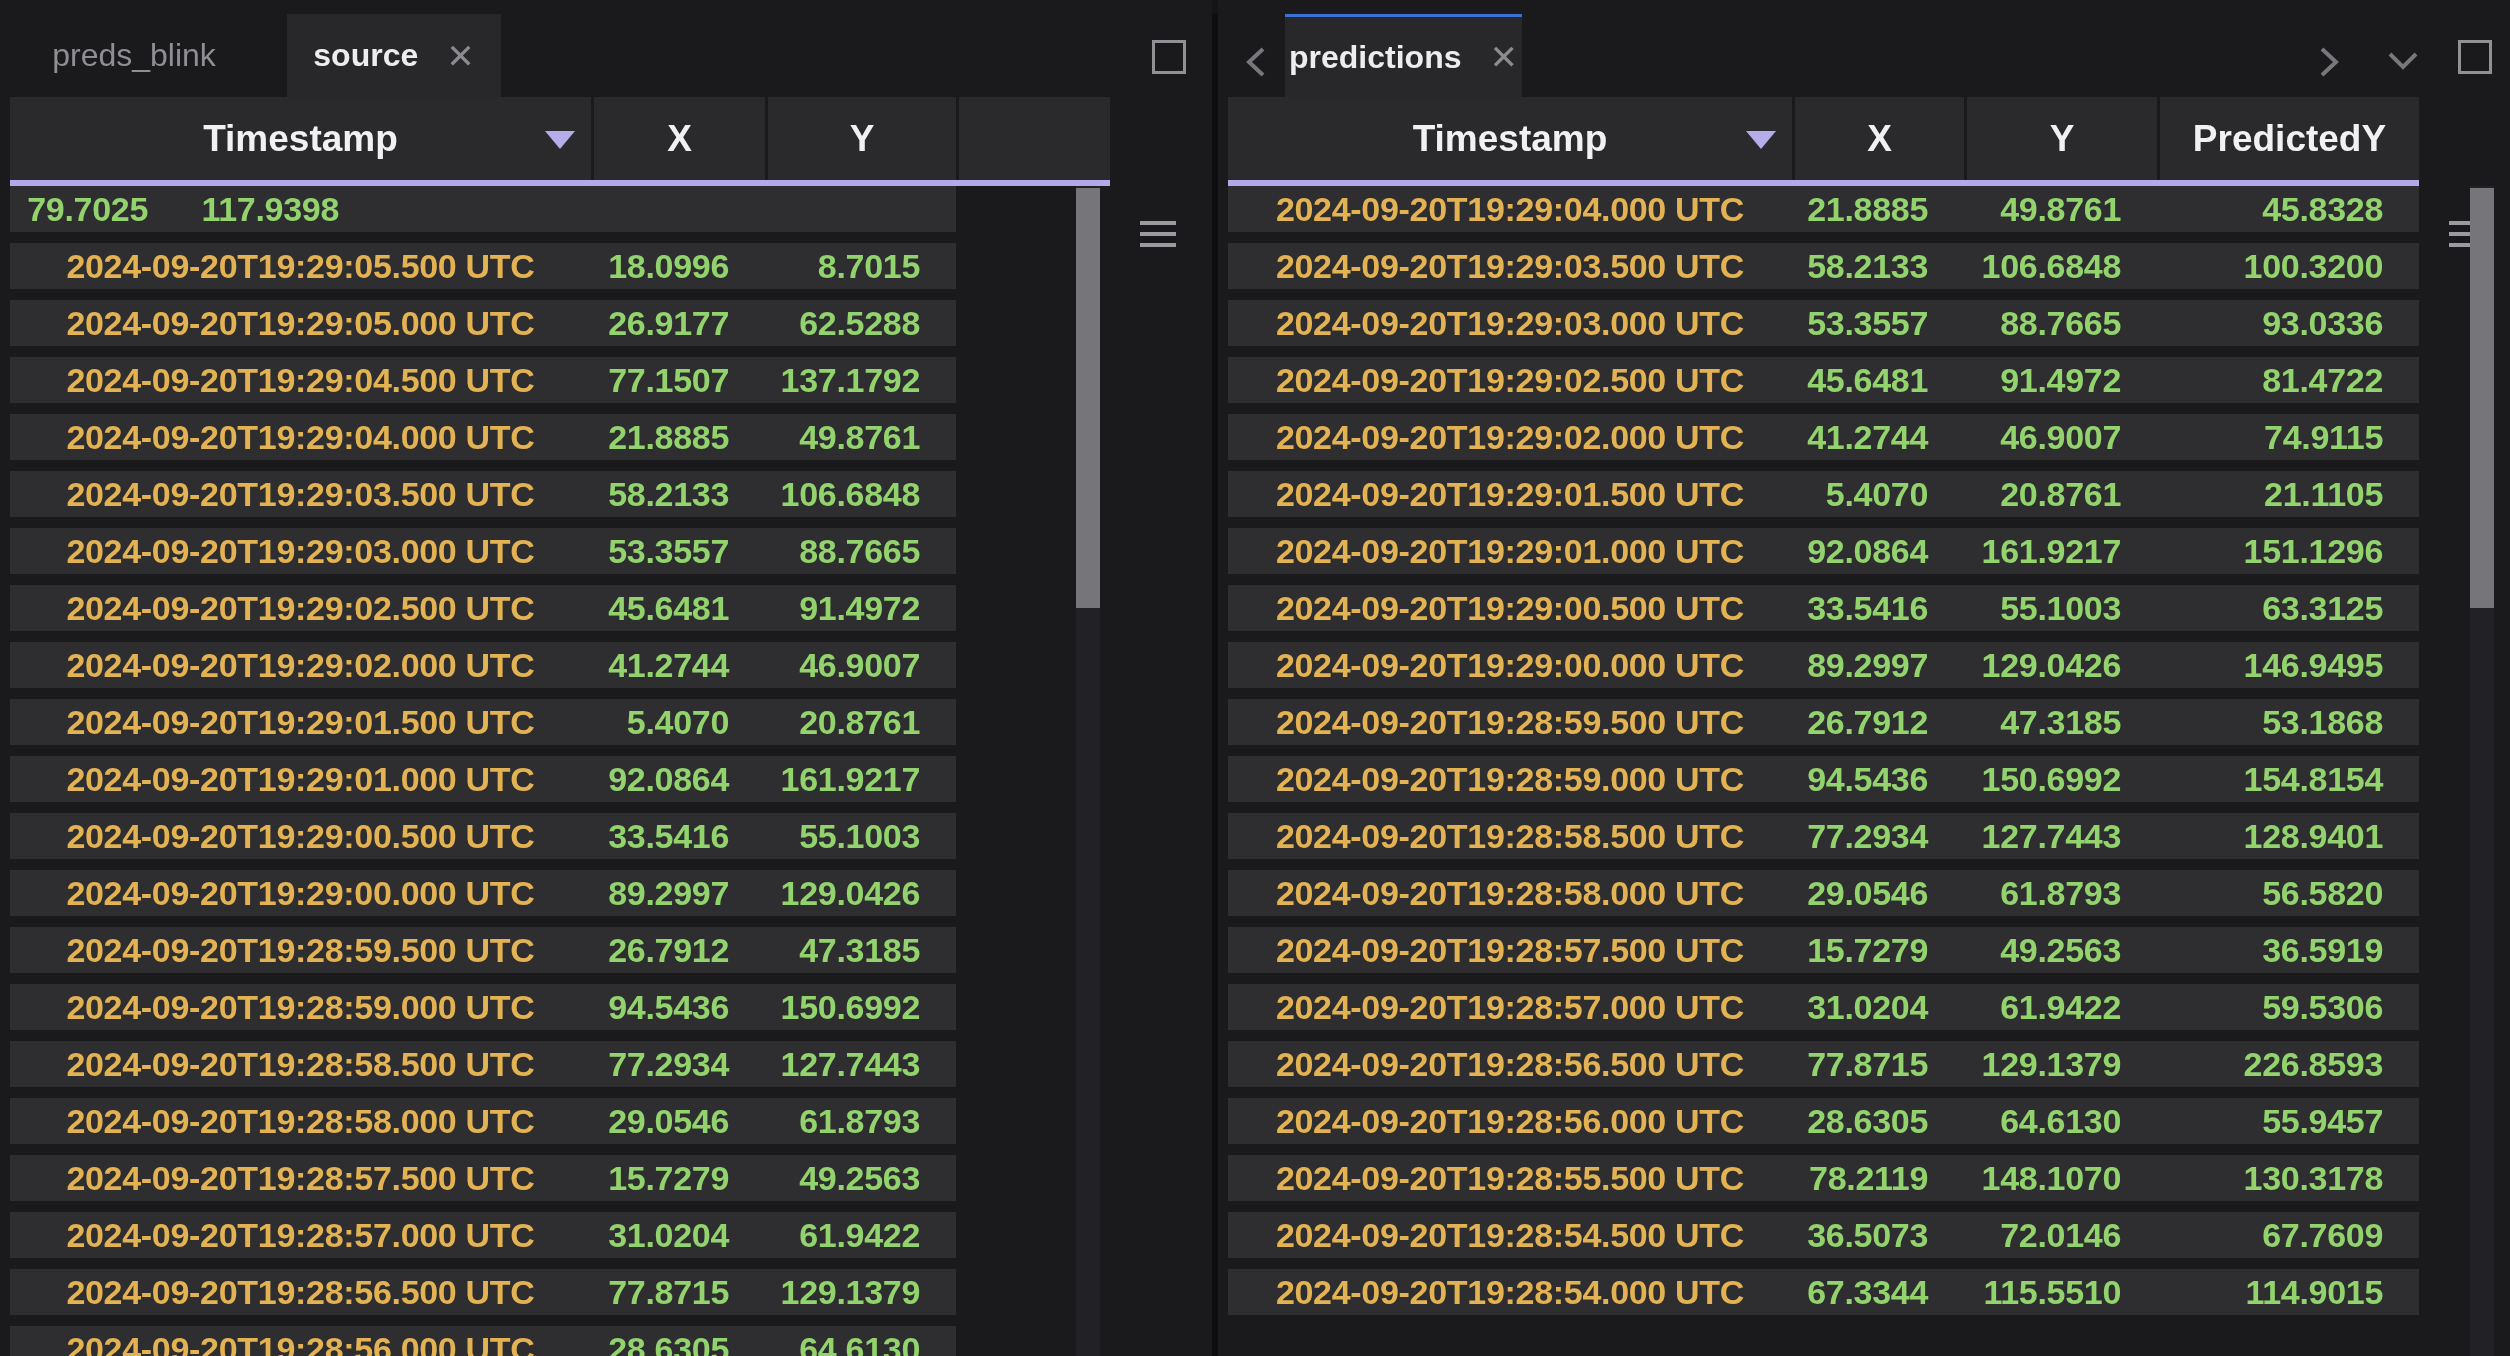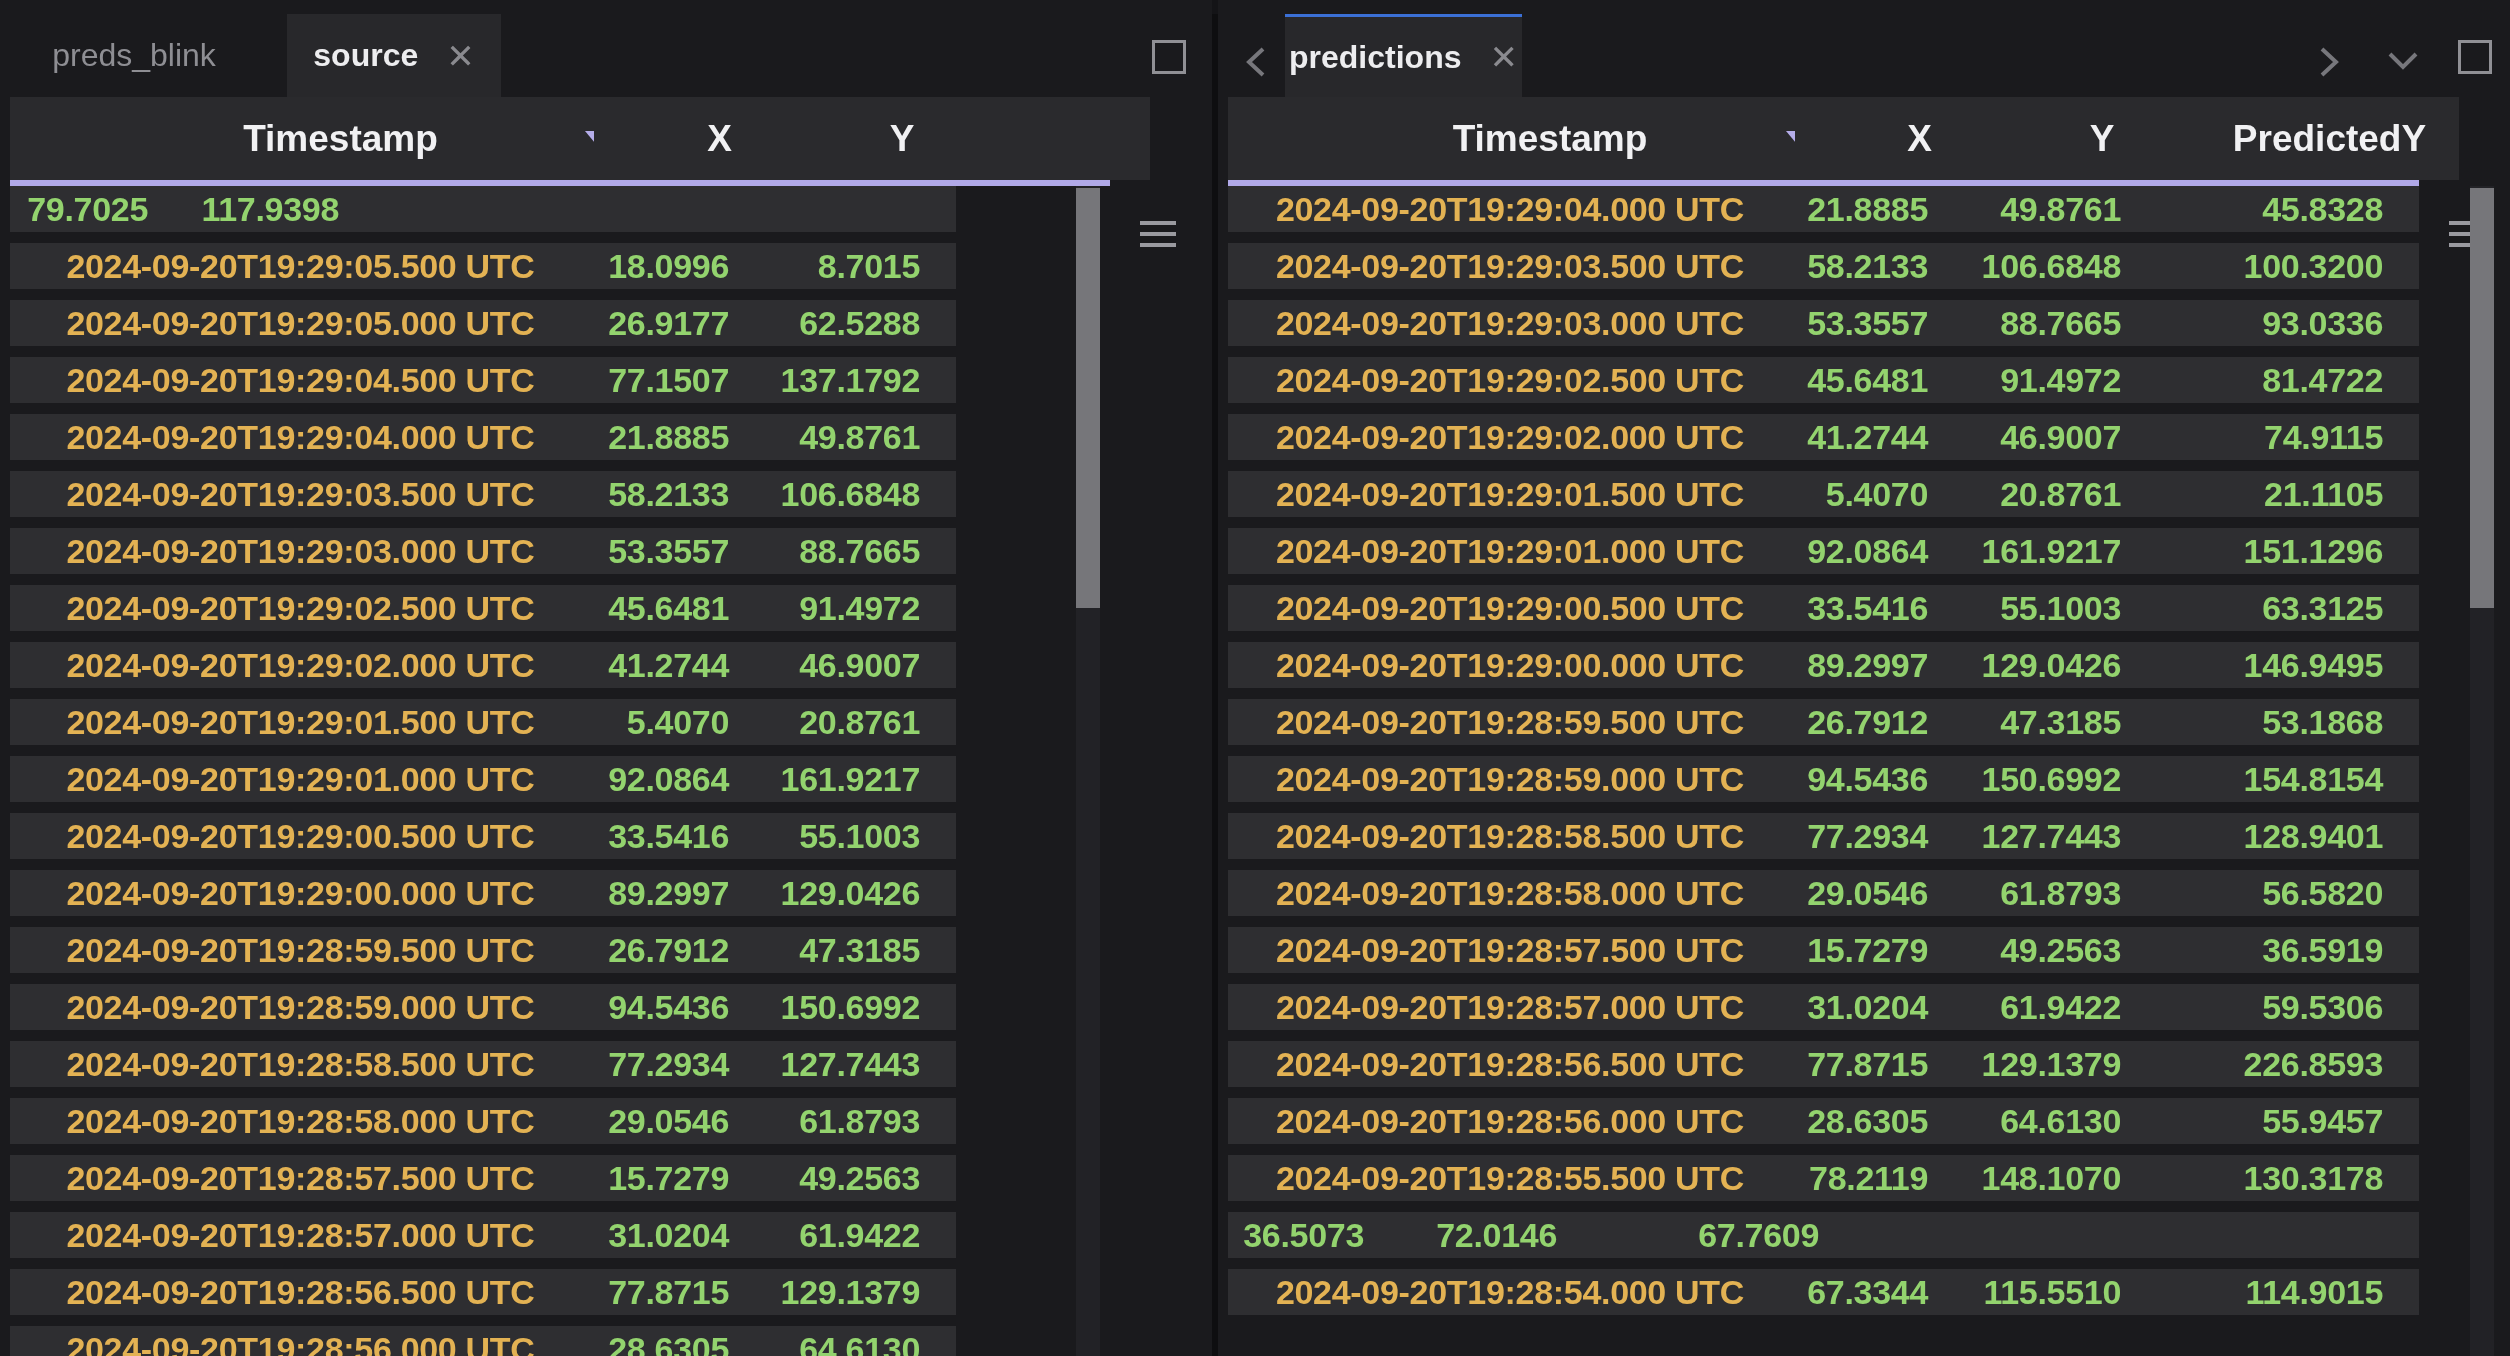--- a/index.html
+++ b/index.html
@@ -23,21 +23,21 @@
   .tab .close{font-size:34px;font-weight:400;color:#8a8a8f;line-height:1;}
   .tab.focused{border-top:3px solid #3b70d6;}
 
   .sq-btn{position:absolute;width:28px;height:28px;border:3px solid #909095;background:transparent;}
 
   .chev{position:absolute;}
 
   
   .header{position:absolute;top:97px;left:0;right:0;height:83px;}
   .hcell{position:absolute;top:0;height:83px;background:#2a2a2d;display:flex;align-items:center;
-         justify-content:center;color:#f1f1f3;font-weight:700;font-size:37px;padding-left:40px;}
+         justify-content:center;color:#f1f1f3;font-weight:700;font-size:37px;}
   .sort-caret{position:absolute;right:16px;top:50%;margin-top:-8px;width:0;height:0;
               border-left:15px solid transparent;border-right:15px solid transparent;
               border-top:18px solid #b5ade9;}
   .underline{position:absolute;top:180px;height:6px;background:#b1a9e8;}
 
   
   .hamburger{position:absolute;top:124px;width:36px;height:26px;display:flex;flex-direction:column;
              justify-content:space-between;}
   .hamburger i{display:block;height:4px;background:#9a9aa0;}
 
@@ -397,20 +397,21 @@
 
       <div class="row">
         <div class="cell ts">2024-09-20T19:28:55.500 UTC</div>
         <div class="cell num c1">78.2119</div>
         <div class="cell num c2">148.1070</div>
         <div class="cell num c3">130.3178</div>
       </div>
 
 
       <div class="row">
+        <div class="cell ts">2024-09-20T19:28:54.500 UTC</div>
         <div class="cell num c1">36.5073</div>
         <div class="cell num c2">72.0146</div>
         <div class="cell num c3">67.7609</div>
       </div>
 
       <div class="row">
         <div class="cell ts">2024-09-20T19:28:54.000 UTC</div>
         <div class="cell num c1">67.3344</div>
         <div class="cell num c2">115.5510</div>
         <div class="cell num c3">114.9015</div>

